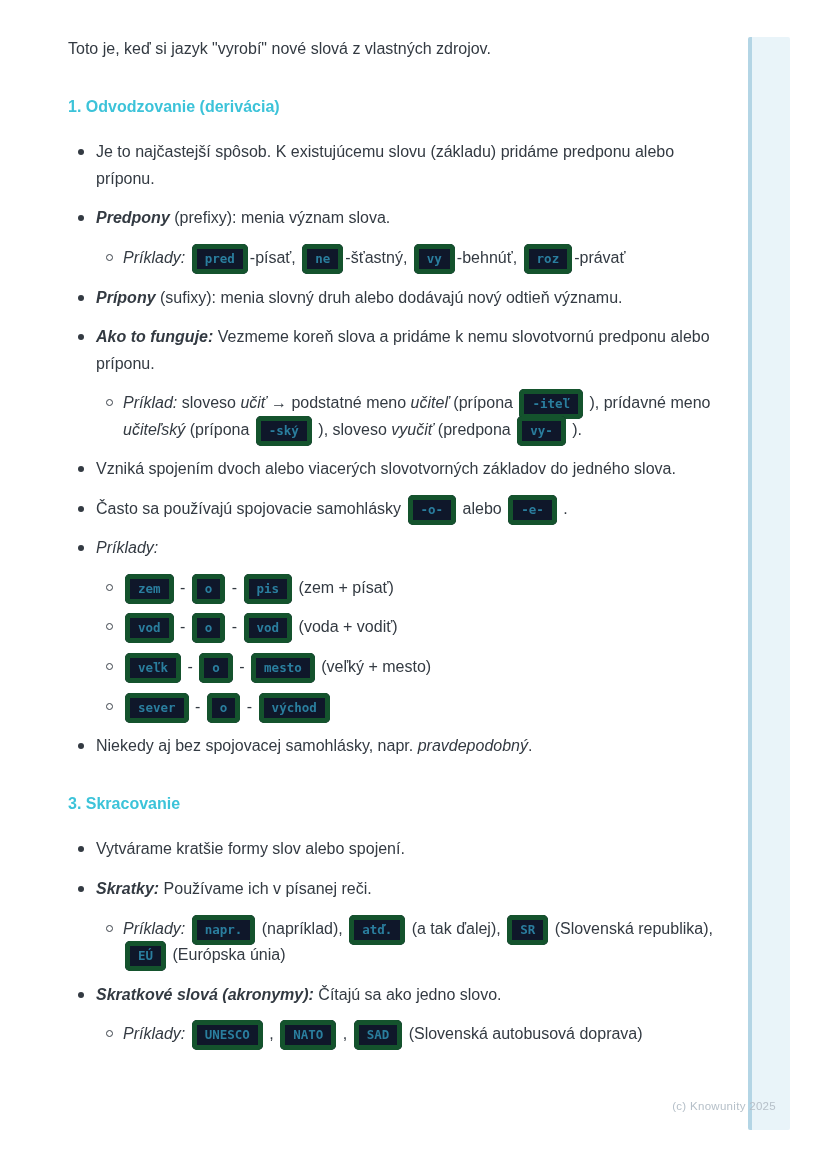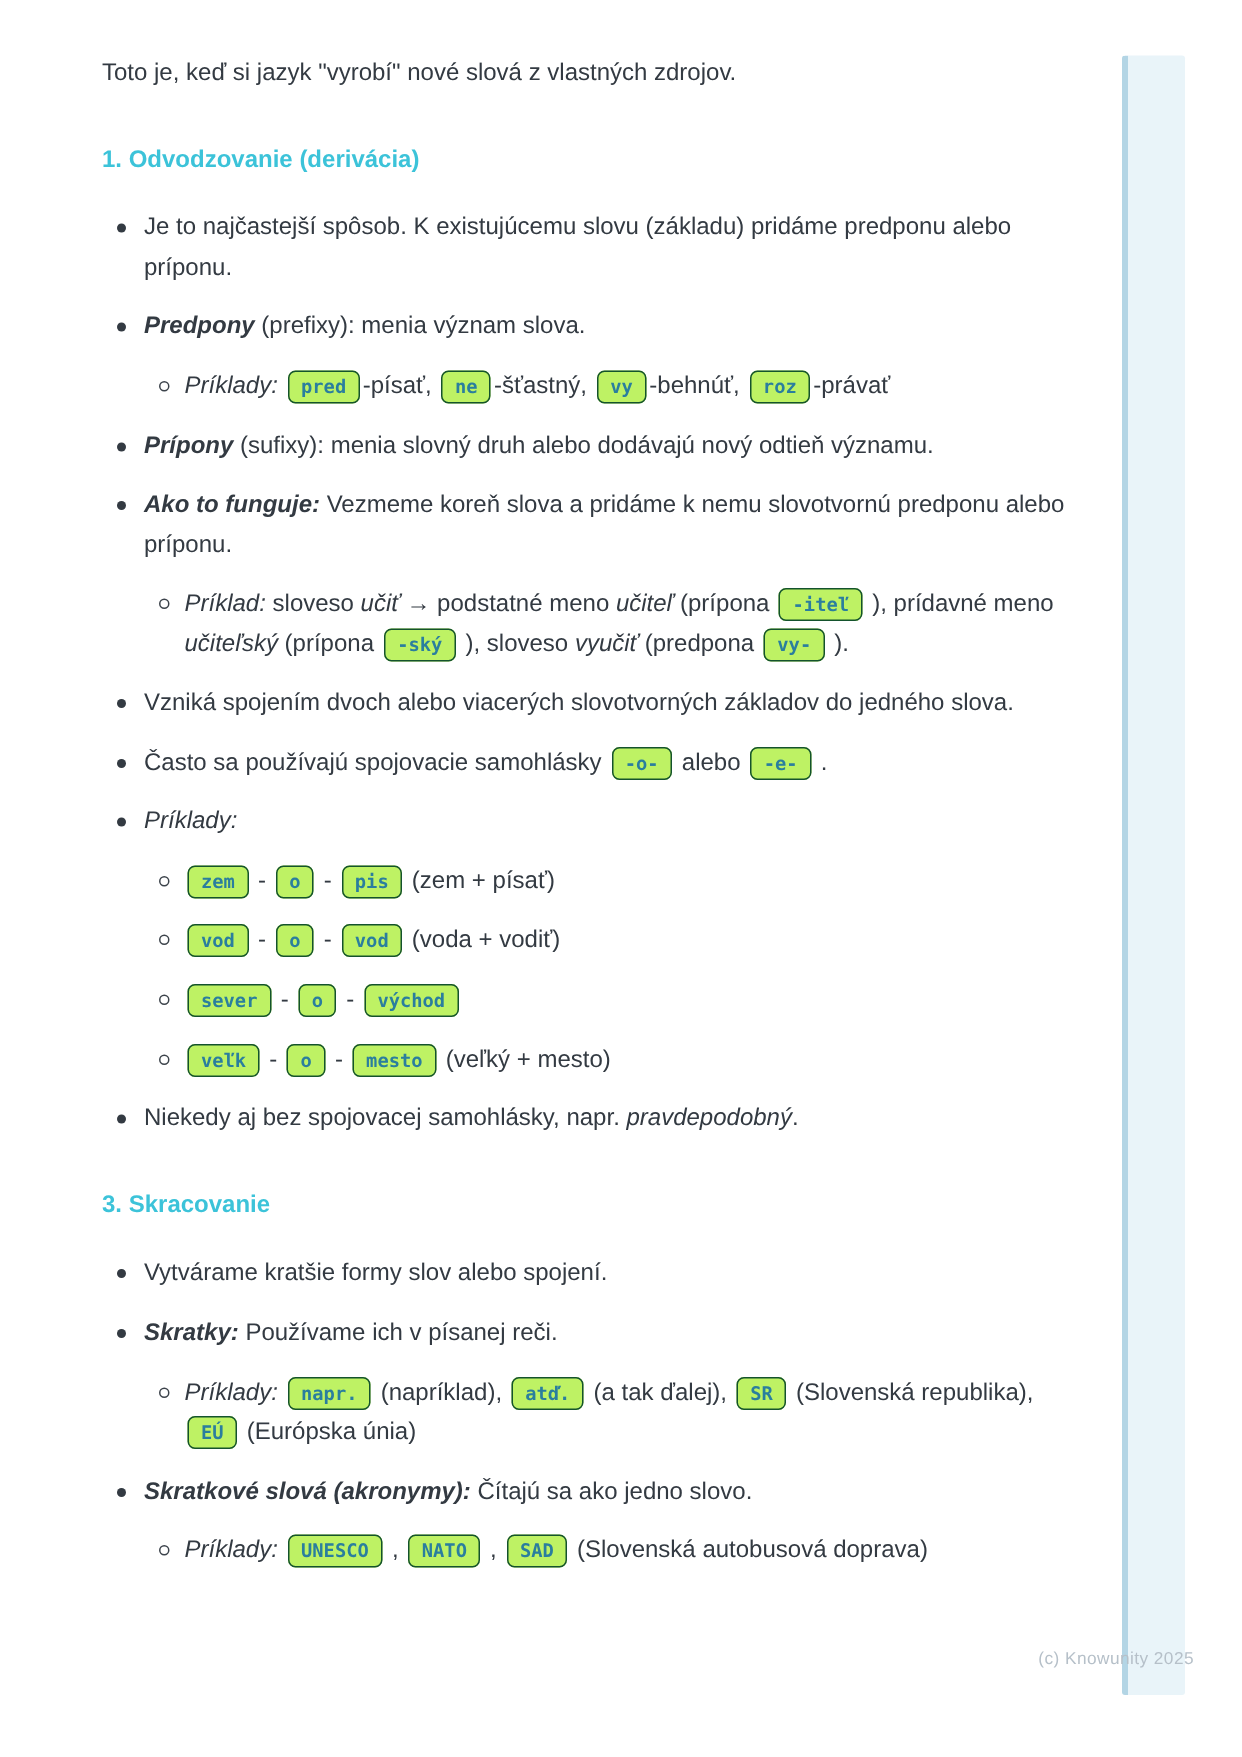--- a/index.html
+++ b/index.html
@@ -32,38 +32,38 @@
   .marker { position: absolute; border-radius: 50%; }
   .l1 > .marker { left: 10px; top: 10px; width: 6px; height: 6px; background: #333a42; }
   .l2 > .marker { left: 38px; top: 9px; width: 5px; height: 5px; background: transparent; border: 1.5px solid #3c434b; }
   .item em { font-style: italic; }
   .item strong { font-weight: 700; font-style: italic; }
   code.badge {
     font-family: "DejaVu Sans Mono", monospace;
     font-size: 12.5px;
     font-weight: 700;
     color: #2a7e9e;
-    background: #bef264;
-    border: 1px solid #14532d;
+    background: #0f172a;
+    border: 5px solid #14532d;
     border-radius: 5px;
     padding: 2px 8px 3px 8px;
     margin: 0 2px;
     white-space: nowrap;
   }
   .edge-band {
     position: absolute;
     left: 748px; top: 37px;
     width: 38px; height: 1093px;
     background: #e9f4f9;
     border-left: 4px solid #b3d5e5;
     border-radius: 2px;
   }
   .watermark {
     position: absolute;
-    right: 32px; top: 1100px;
+    right: 52px; top: 1100px;
     font-size: 11.5px;
     color: #b6c0c9;
     letter-spacing: 0.3px;
   }
 </style>
 </head>
 <body>
 
 <div class="edge-band"></div>
 
@@ -78,22 +78,22 @@
         <div class="item l1"><span class="marker"></span><strong>Prípony</strong><span> (sufixy): menia slovný druh alebo dodávajú nový odtieň významu.</span></div>
         <div class="item l1"><span class="marker"></span><strong>Ako to funguje:</strong><span> Vezmeme koreň slova a pridáme k nemu slovotvornú predponu alebo príponu.</span></div>
         <div class="item l2"><span class="marker"></span><em>Príklad:</em><span> sloveso </span><em>učiť</em><span> → podstatné meno </span><em>učiteľ</em><span> (prípona </span><code class="badge">-iteľ</code><span> ), prídavné meno </span><em>učiteľský</em><span> (prípona </span><code class="badge">-ský</code><span> ), sloveso </span><em>vyučiť</em><span> (predpona </span><code class="badge">vy-</code><span> ).</span></div>
       </div>
       <div class="section">
         <div class="item l1"><span class="marker"></span><span>Vzniká spojením dvoch alebo viacerých slovotvorných základov do jedného slova.</span></div>
         <div class="item l1"><span class="marker"></span><span>Často sa používajú spojovacie samohlásky </span><code class="badge">-o-</code><span> alebo </span><code class="badge">-e-</code><span> .</span></div>
         <div class="item l1"><span class="marker"></span><em>Príklady:</em></div>
         <div class="item l2"><span class="marker"></span><code class="badge">zem</code><span> - </span><code class="badge">o</code><span> - </span><code class="badge">pis</code><span> (zem + písať)</span></div>
         <div class="item l2"><span class="marker"></span><code class="badge">vod</code><span> - </span><code class="badge">o</code><span> - </span><code class="badge">vod</code><span> (voda + vodiť)</span></div>
+        <div class="item l2"><span class="marker"></span><code class="badge">veľk</code><span> - </span><code class="badge">o</code><span> - </span><code class="badge">mesto</code><span> (veľký + mesto)</span></div>
         <div class="item l2"><span class="marker"></span><code class="badge">sever</code><span> - </span><code class="badge">o</code><span> - </span><code class="badge">východ</code></div>
-        <div class="item l2"><span class="marker"></span><code class="badge">veľk</code><span> - </span><code class="badge">o</code><span> - </span><code class="badge">mesto</code><span> (veľký + mesto)</span></div>
         <div class="item l1"><span class="marker"></span><span>Niekedy aj bez spojovacej samohlásky, napr. </span><em>pravdepodobný</em><span>.</span></div>
       </div>
       <div class="section">
         <h2 class="section-title">3. Skracovanie</h2>
         <div class="item l1"><span class="marker"></span><span>Vytvárame kratšie formy slov alebo spojení.</span></div>
         <div class="item l1"><span class="marker"></span><strong>Skratky:</strong><span> Používame ich v písanej reči.</span></div>
         <div class="item l2"><span class="marker"></span><em>Príklady: </em><code class="badge">napr.</code><span> (napríklad), </span><code class="badge">atď.</code><span> (a tak ďalej), </span><code class="badge">SR</code><span> (Slovenská republika), </span><code class="badge">EÚ</code><span> (Európska únia)</span></div>
         <div class="item l1"><span class="marker"></span><strong>Skratkové slová (akronymy):</strong><span> Čítajú sa ako jedno slovo.</span></div>
         <div class="item l2"><span class="marker"></span><em>Príklady: </em><code class="badge">UNESCO</code><span> , </span><code class="badge">NATO</code><span> , </span><code class="badge">SAD</code><span> (Slovenská autobusová doprava)</span></div>
       </div>

